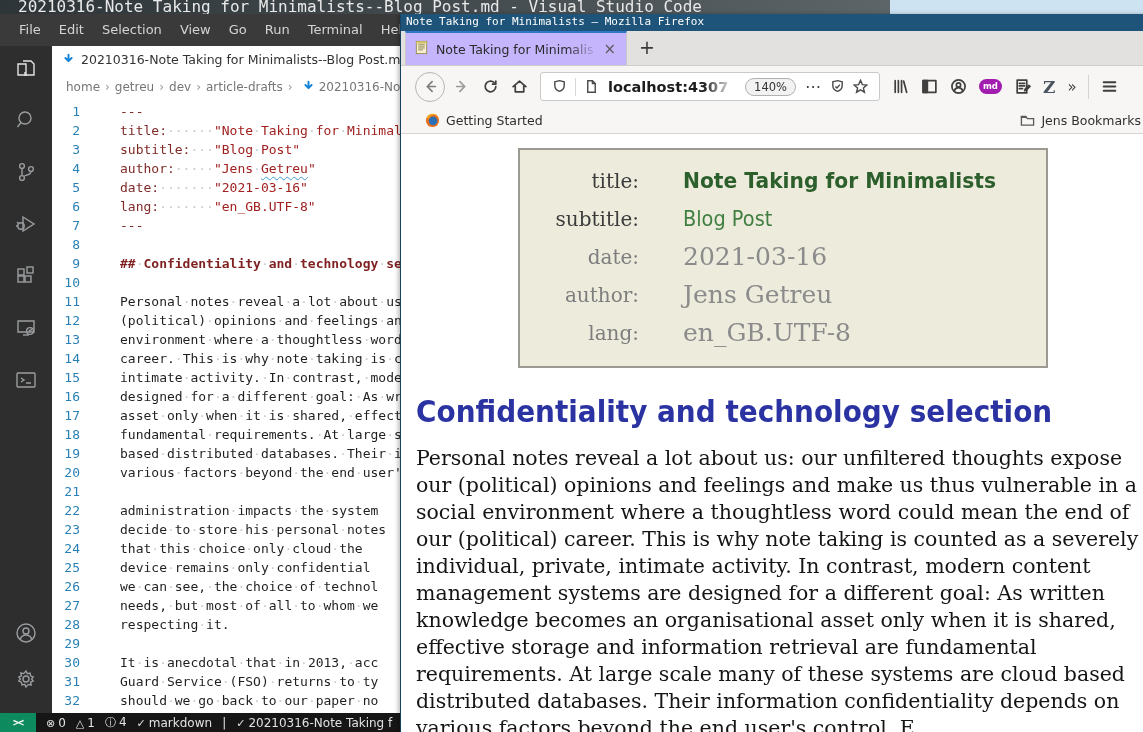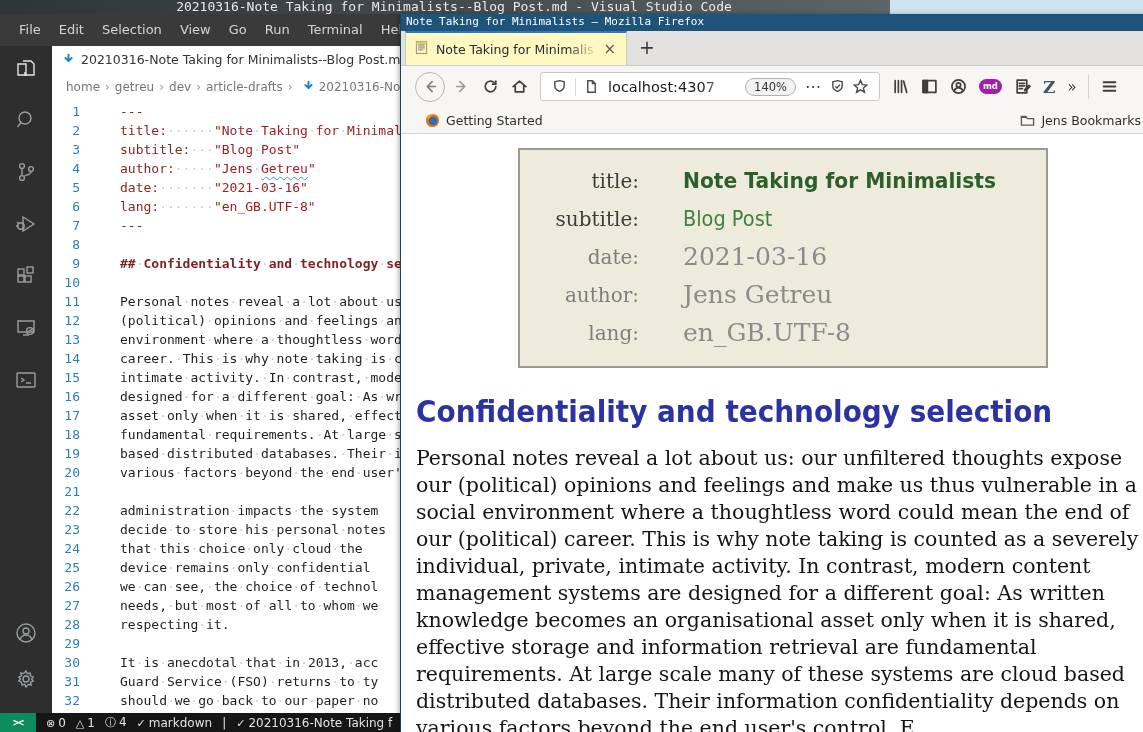--- a/index.html
+++ b/index.html
@@ -2,22 +2,22 @@
 <html><head>
 <meta charset="utf-8">
 <style>
   * { margin:0; padding:0; box-sizing:border-box; }
   html,body { width:1143px; height:732px; overflow:hidden; }
   body { position:relative; background:#cde3f2; font-family:"DejaVu Sans", sans-serif; }
 
   
   .vscode { position:absolute; left:0; top:0; width:890px; height:732px; background:#ffffff; }
   .vs-titlebar { height:14px; background:linear-gradient(90deg,#2e3538 0%,#454d50 55%,#5d6568 100%);
-    color:#e9e9e9; font-family:"DejaVu Sans Mono", monospace; font-size:13px; line-height:14px;
-    padding-left:18px; white-space:nowrap; overflow:hidden;text-align:center; }
+    color:#e9e9e9; font-family:"DejaVu Sans Mono", monospace; font-size:16px; line-height:14px;
+    padding-left:18px; white-space:nowrap; overflow:hidden; }
   .vs-menubar { height:32px; background:#3a3a3a; display:flex; align-items:center; padding-left:10px; }
   .vs-menu-item { color:#d4d4d4; font-size:13px; padding:0 9px; line-height:32px; }
   .vs-body { position:absolute; top:46px; left:0; right:0; bottom:19px; display:flex; }
   .vs-activitybar { width:52px; background:#2e2e2e; display:flex; flex-direction:column; align-items:center;
     padding-top:10px; flex:0 0 52px; }
   .ab-icon { width:24px; height:24px; margin-bottom:28px; }
   .ab-icon svg { stroke:#9a9d9f; fill:none; stroke-width:1.4; width:24px; height:24px; }
   .ab-icon.active svg { stroke:#e4e4e4; }
   .ab-bottom { margin-top:auto; display:flex; flex-direction:column; align-items:center; }
   .ab-bottom .ab-icon { margin-bottom:22px; }
@@ -49,41 +49,41 @@
     font-size:10px; font-weight:bold; display:flex; align-items:center; justify-content:center; letter-spacing:-1px; }
   .sb-item { margin-left:10px; white-space:nowrap; }
   .sb-ic { font-size:11px; margin-right:3px; }
 
   
   .firefox { position:absolute; left:400px; top:14px; width:765px; height:718px; background:#ffffff;
     border-left:1px solid #16415f; box-shadow:-2px 0 4px rgba(0,0,0,.25); }
   .ff-titlebar { height:17px; background:#1f547a; color:#ffffff; font-family:"DejaVu Sans Mono", monospace;
     font-size:11px; line-height:16px; padding-left:5px; white-space:nowrap; overflow:hidden; }
   .ff-tabstrip { height:35px; background:#e3e1df; display:flex; align-items:stretch; border-bottom:1px solid #cfcdcb; }
-  .ff-tab { width:222px; margin-left:4px; background:#fef9c3; border-top:2px solid #2e77c9;
+  .ff-tab { width:222px; margin-left:4px; background:#c4b5fd; border-top:2px solid #2e77c9;
     border-left:1px solid #c9c7c5; border-right:1px solid #c9c7c5; display:flex; align-items:center; padding:0 8px; }
   .ff-tab-title { flex:1; font-size:12.5px; color:#2b2b2b; white-space:nowrap; overflow:hidden; margin-left:7px;
     -webkit-mask-image:linear-gradient(90deg,#000 80%,transparent 98%);
     mask-image:linear-gradient(90deg,#000 80%,transparent 98%); }
   .ff-tab-close { color:#5a5a5a; font-size:15px; line-height:15px; padding:0 2px; }
   .ff-newtab { color:#3a3a3a; font-size:19px; line-height:33px; padding:0 12px; }
   .ff-toolbar { height:41px; background:#f7f6f4; display:flex; align-items:center; padding:0 8px; }
   .tb-btn { display:flex; align-items:center; justify-content:center; margin:0 6px; }
   .tb-btn svg { width:17px; height:17px; stroke:#3f3f3f; fill:none; stroke-width:1.6; stroke-linecap:round; stroke-linejoin:round; }
   .tb-back { width:30px; height:30px; border:1px solid #b5b5b5; border-radius:50%; margin-right:2px; }
   .tb-back svg { stroke:#7d7d7d; }
   .tb-fwd svg { stroke:#9a9a9a; }
   .urlbar { flex:0 0 340px; height:29px; background:#ffffff; border:1px solid #c9c9c9; border-radius:3px;
     display:flex; align-items:center; padding:0 7px; margin:0 6px; }
   .ub-ic { display:flex; align-items:center; margin:0 4px; }
   .ub-ic svg { width:15px; height:15px; stroke:#4a4a4a; fill:none; stroke-width:1.5; }
   .ub-sep { width:1px; height:18px; background:#d8d8d8; margin:0 4px; }
   .ub-url { font-size:14.5px; color:#1c1c1c; margin-left:5px; white-space:nowrap; overflow:hidden; flex:1;
     -webkit-mask-image:linear-gradient(90deg,#000 72%,transparent 96%);
-    mask-image:linear-gradient(90deg,#000 72%,transparent 96%); }
+    mask-image:linear-gradient(90deg,#000 72%,transparent 96%);font-weight:bold; }
   .ub-zoom { font-size:11.5px; color:#333; border:1px solid #b1b1b1; border-radius:10px; background:#f2f2f2;
     padding:1px 8px; margin:0 5px; white-space:nowrap; }
   .ub-dots { font-size:16px; color:#3d3d3d; letter-spacing:1px; margin:0 4px; }
   .ff-hamburger svg, .ff-lib svg { stroke:#3f3f3f; }
   .tb-txtic { font-weight:bold; color:#4a5560; font-family:"DejaVu Serif", serif; font-size:17px; margin:0 6px; }
   .tb-chev { font-size:15px; color:#3d3d3d; margin:0 6px; letter-spacing:-1px; }
   .tb-sep { width:1px; height:24px; background:#d5d3d1; margin:0 6px; }
   .md-badge { background:#a21caf; color:#fff; font-size:8.5px; font-weight:bold; border-radius:8px;
     padding:3px 4px; line-height:1; margin:0 6px; }
   .ff-bookmarks { height:27px; background:#f7f6f4; border-bottom:1px solid #d8d6d4; display:flex;

